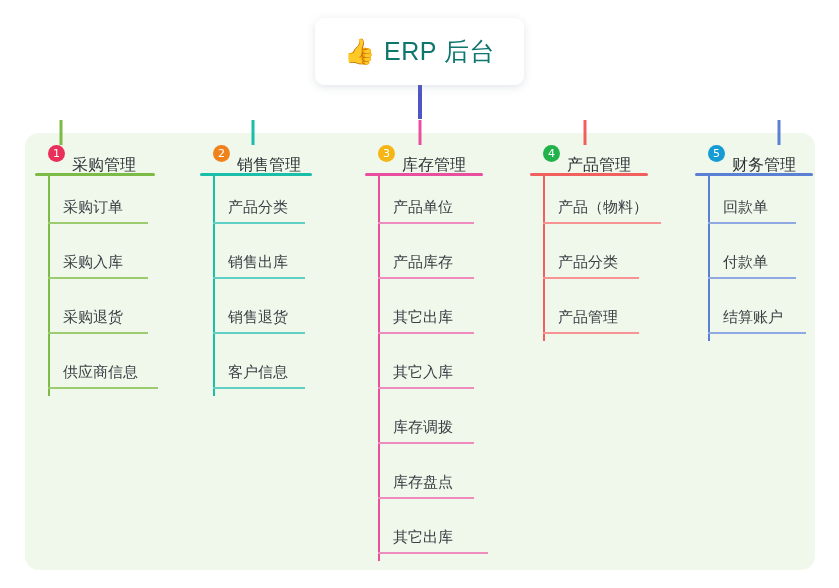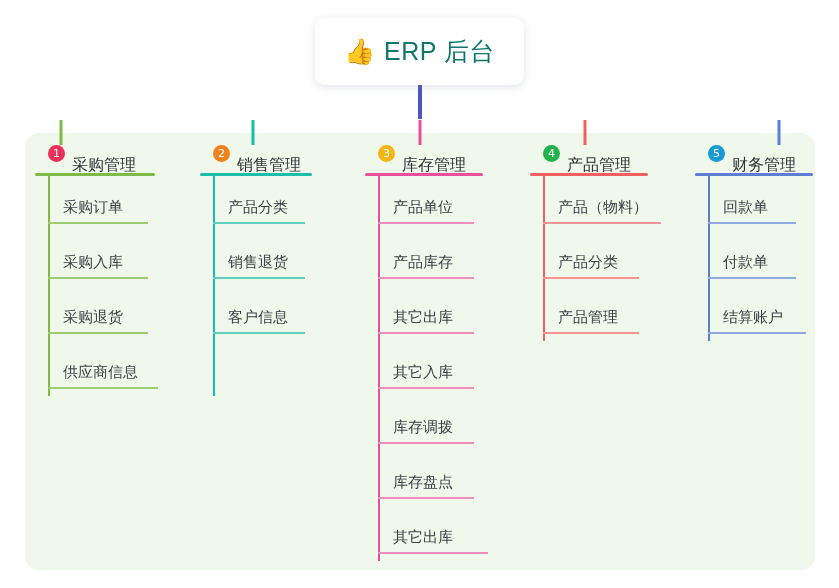--- a/index.html
+++ b/index.html
@@ -213,20 +213,24 @@
         <span class="col-title">销售管理</span>
       </div>
       <div class="head-rule" style="width:112px; background:#19bfa8;"></div>
       <div class="col-body">
         <div class="spine" style="height:220px; background:#19bfa8;"></div>
         <div class="item">
           <span class="item-label">产品分类</span>
           <div class="item-rule" style="width:92px; background:#5fd0c3;"></div>
         </div>
         <div class="item">
+          <span class="item-label">销售出库</span>
+          <div class="item-rule" style="width:92px; background:#5fd0c3;"></div>
+        </div>
+        <div class="item">
           <span class="item-label">销售退货</span>
           <div class="item-rule" style="width:92px; background:#5fd0c3;"></div>
         </div>
         <div class="item">
           <span class="item-label">客户信息</span>
           <div class="item-rule" style="width:92px; background:#5fd0c3;"></div>
         </div>
       </div>
     </div>
 

